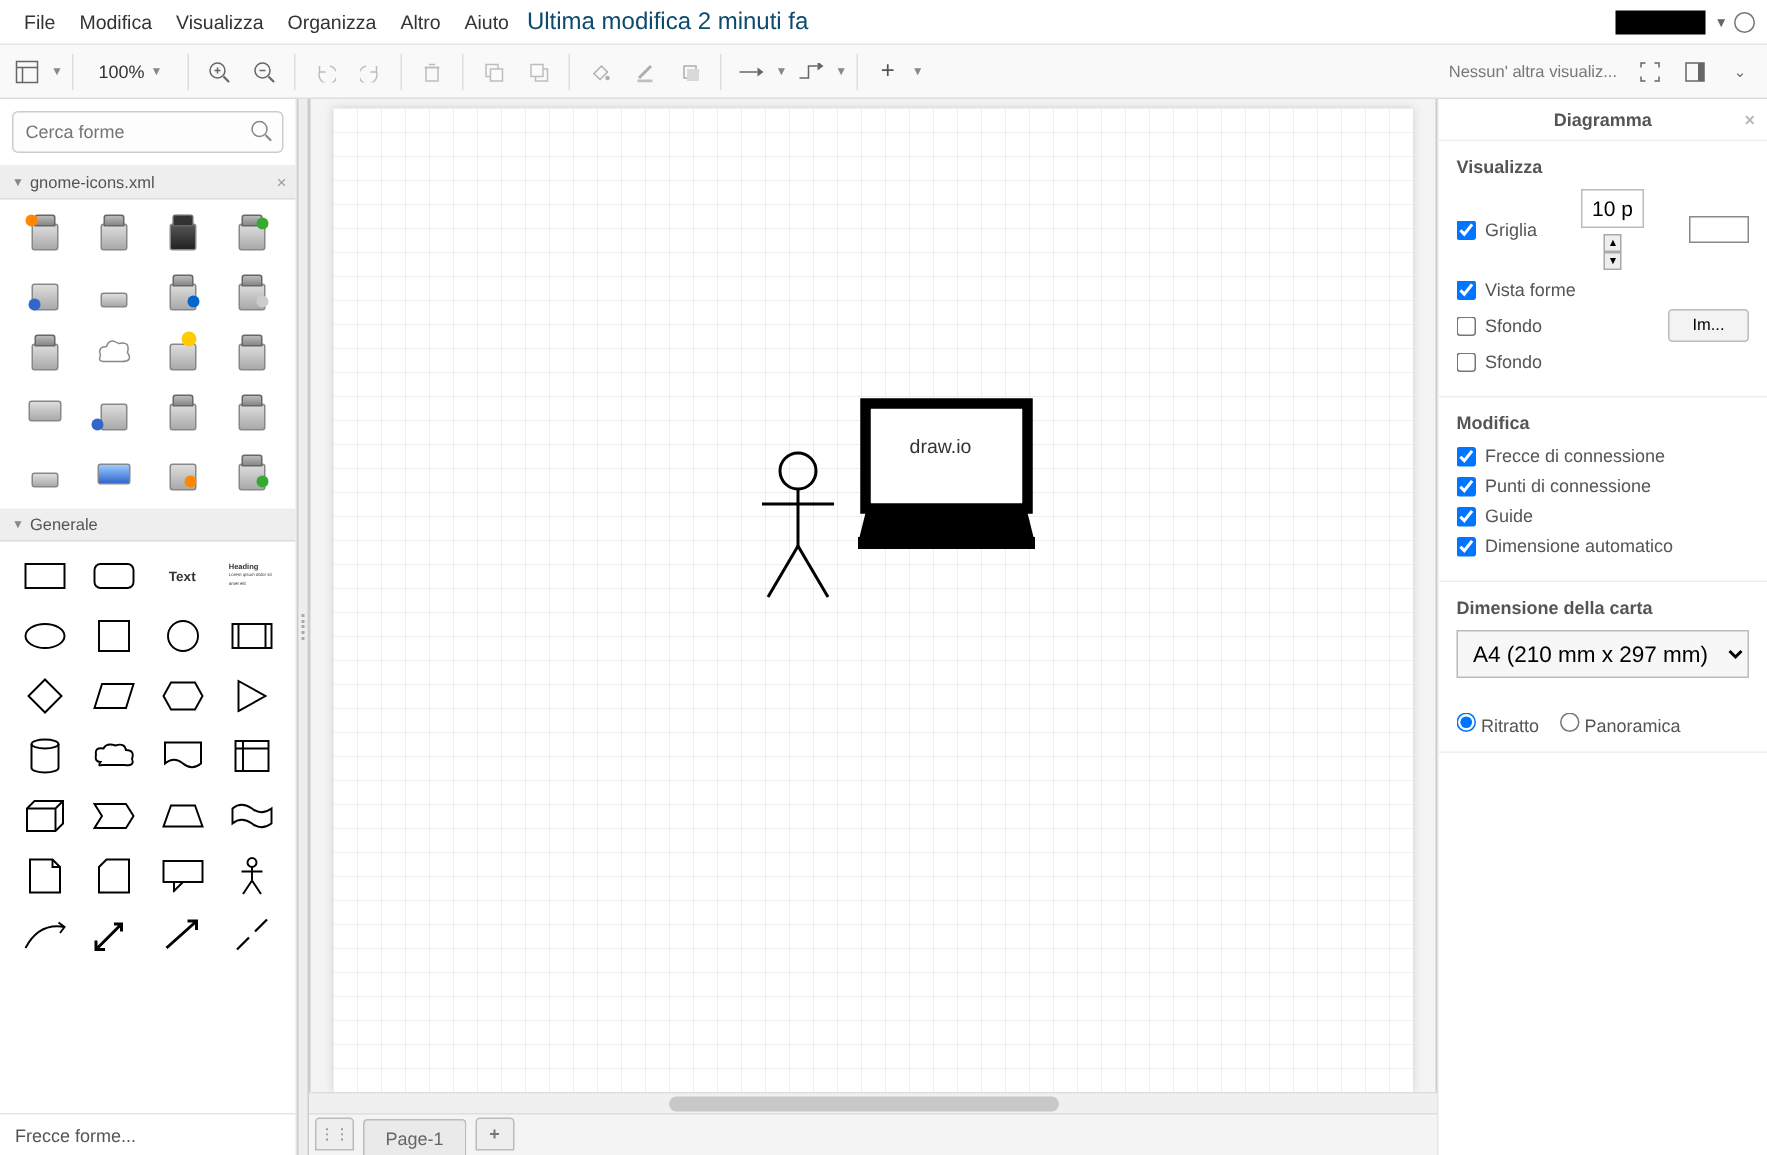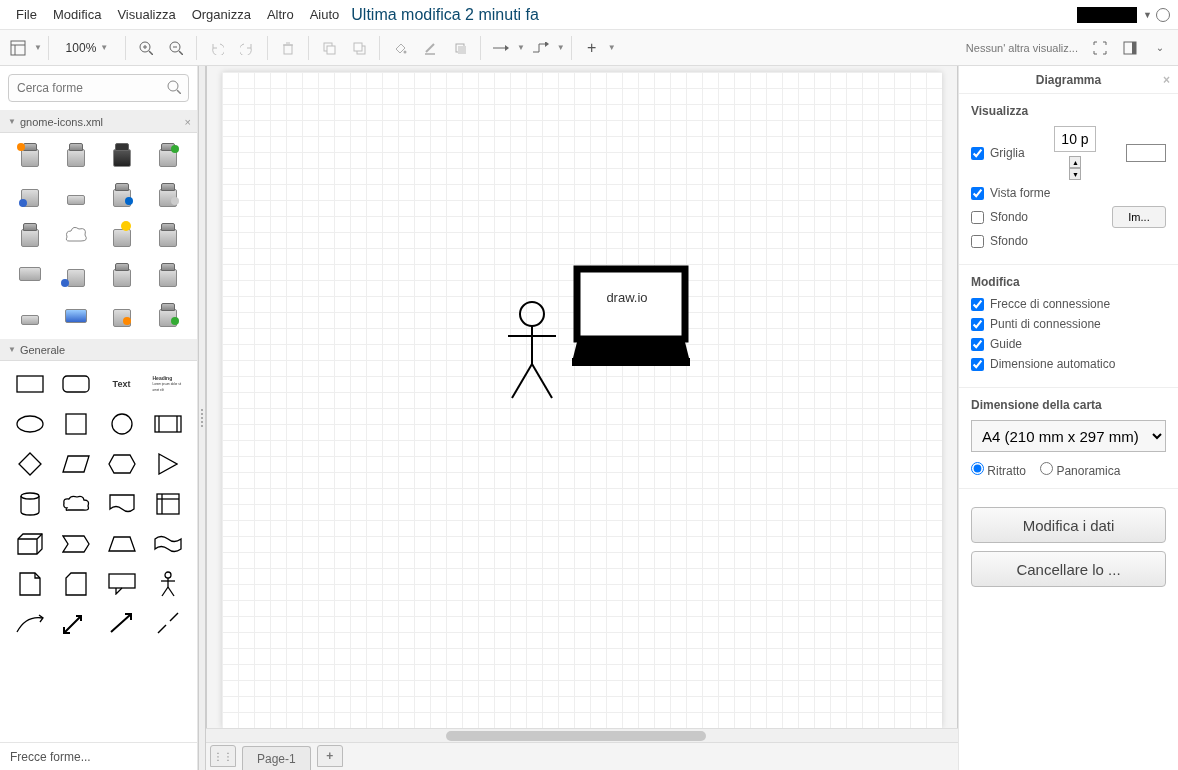--- a/index.html
+++ b/index.html
@@ -78,21 +78,21 @@
 .section h4 { font-size:12px; font-weight:bold; color:#555; margin-bottom:8px; }
 .chk-row { display:flex; align-items:center; gap:6px; margin:6px 0; color:#555; }
 .chk-row input[type=checkbox]{ width:13px; height:13px; }
 .grid-size { display:flex; align-items:center; gap:4px;flex-direction:column; }
 .grid-size input { width:42px; height:26px; border:1px solid #bbb; font-size:14px; text-align:left; padding-left:6px; }
 .stepper { display:flex; flex-direction:column; }
 .stepper button { width:12px; height:12px; font-size:7px; line-height:1; border:1px solid #aaa; background:#eee; cursor:pointer; padding:0;}
 .color-swatch { width:40px; height:18px; border:1px solid #888; background:#fff; cursor:pointer; margin-left:auto; }
 .img-btn { margin-left:auto; width:54px; height:22px; border:1px solid #bbb; background:#f3f3f3; font-size:11px; cursor:pointer; overflow:hidden; border-radius:3px; }
 .paper-select { width:100%; height:32px; border:1px solid #bbb; background:#f7f7f7; font-size:15px; padding:0 6px; }
-.radio-row { display:flex; gap:14px; margin-top:10px; color:#555; align-items:center;}
+.radio-row { display:flex; gap:14px; margin-top:23px; color:#555; align-items:center;}
 .big-btn { width:100%; height:36px; border:1px solid #bbb; background:linear-gradient(#fafafa,#e8e8e8); font-size:15px; color:#444; border-radius:4px; cursor:pointer; margin-top:8px; }
 
 
 .gshape { width:30px; height:24px; display:flex; align-items:center; justify-content:center; }
 .gshape svg { stroke:#000; fill:none; stroke-width:1.3; }
 
 
 svg { display:block; }
 </style>
 </head>
@@ -700,19 +700,15 @@
       <h4>Dimensione della carta</h4>
       <select class="paper-select">
         <option>A4 (210 mm x 297 mm)</option>
       </select>
       <div class="radio-row">
         <label><input type="radio" name="orient" checked="" style=""> <span>Ritratto</span></label>
         <label><input type="radio" name="orient" style=""> <span>Panoramica</span></label>
       </div>
     </div>
 
-    <div class="section" style="border-bottom:none">
-      <button class="big-btn">Modifica i dati</button>
-      <button class="big-btn">Cancellare lo ...</button>
-    </div>
   </div>
 
 </div>
 
 </body></html>

